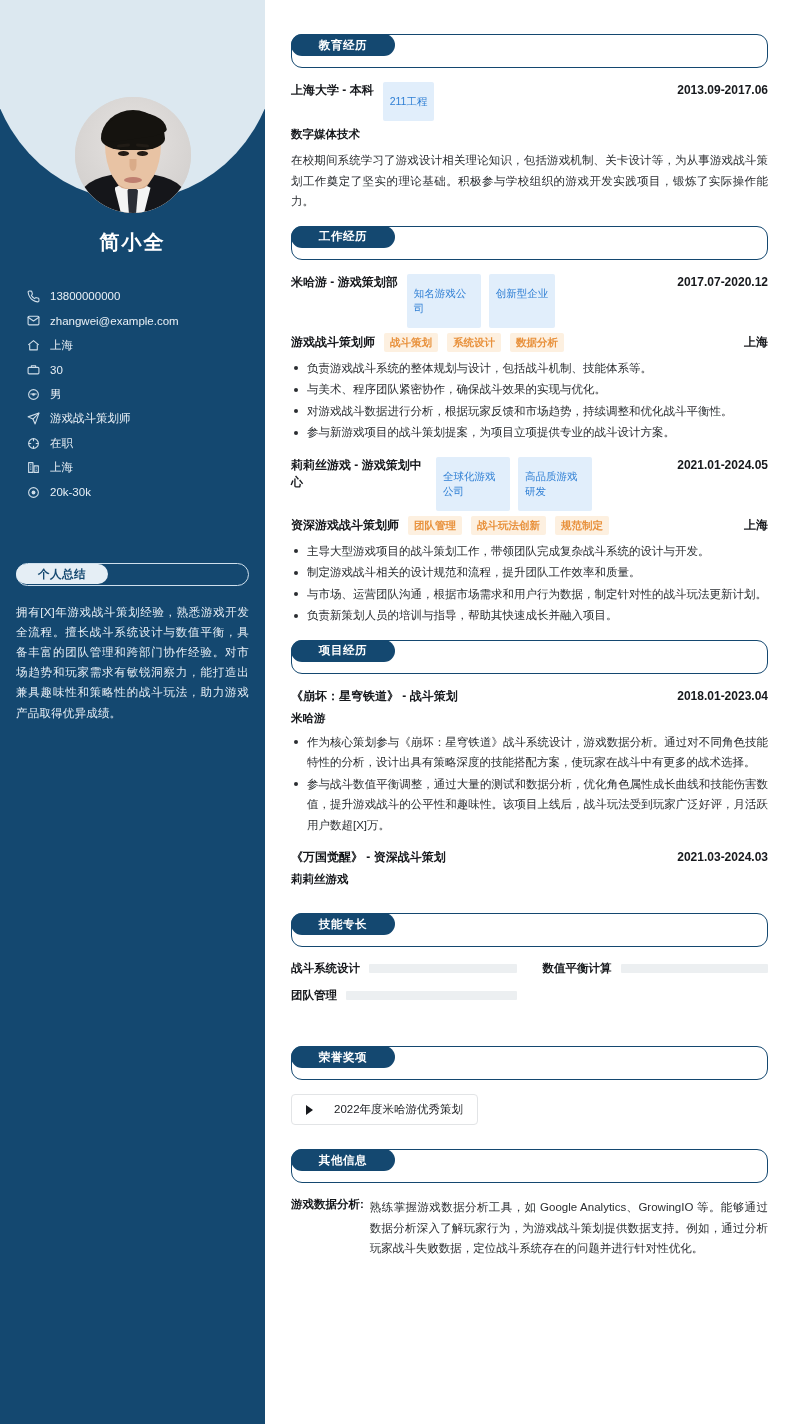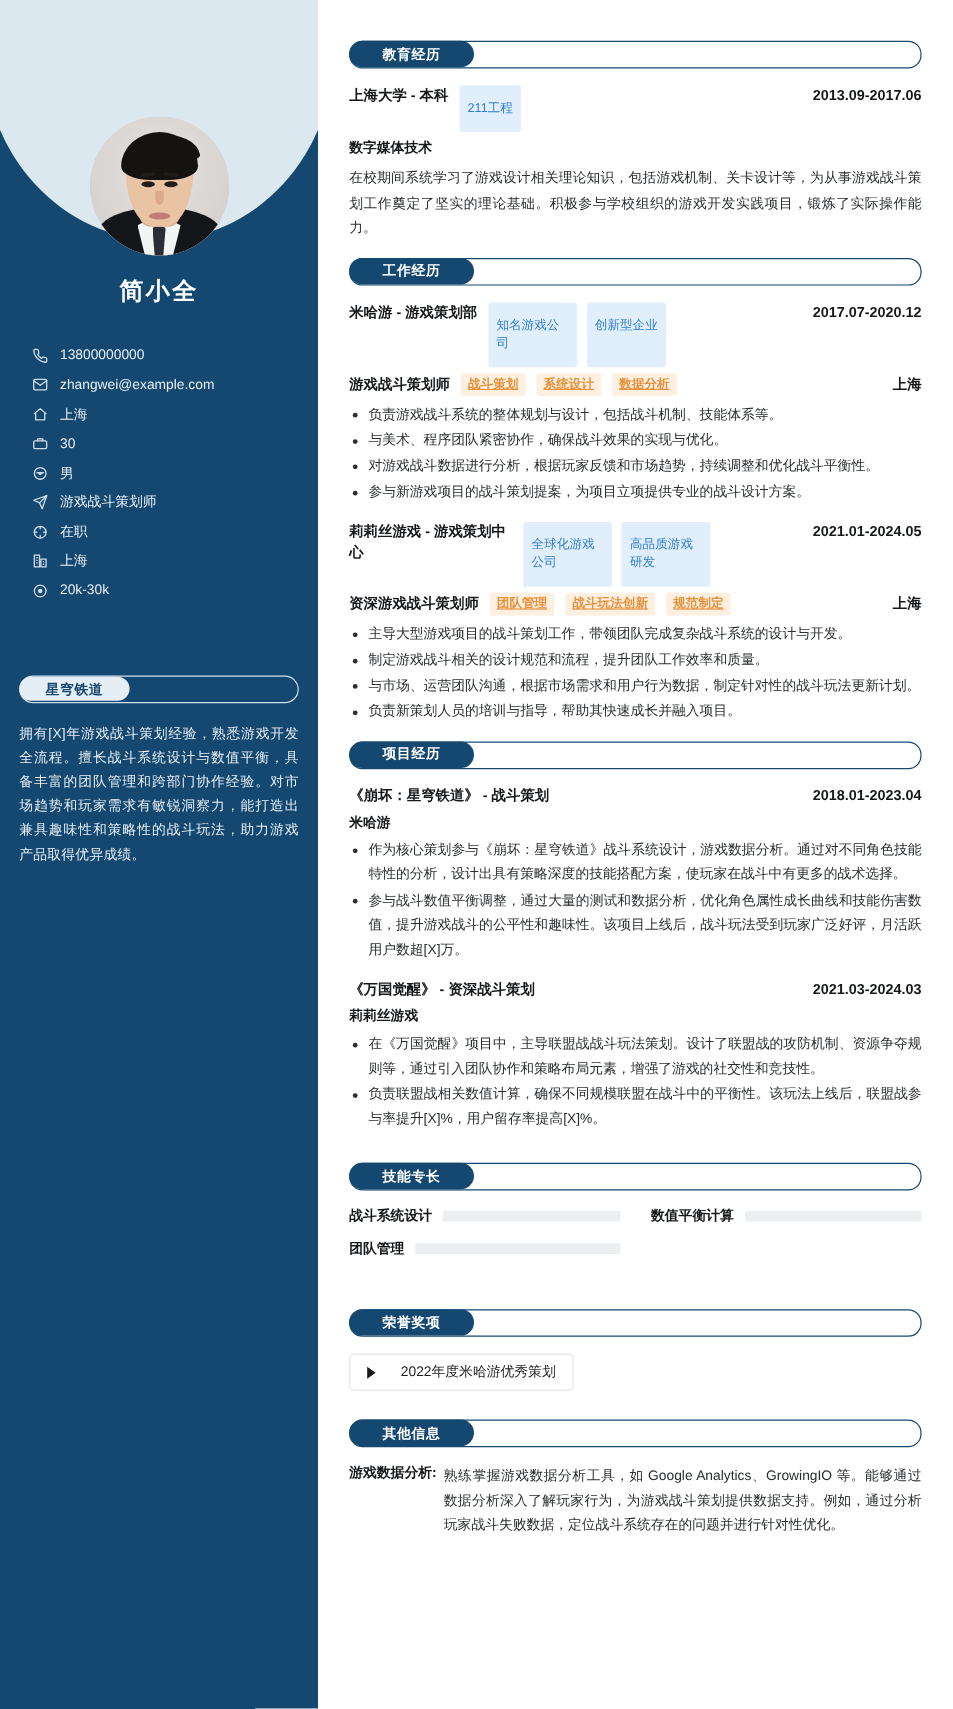--- a/index.html
+++ b/index.html
@@ -159,21 +159,21 @@
   
   .main {
     flex: 1;
     padding: 34px 26px 0 26px;
     background: #ffffff;
     color: #1b1b1b;
   }
   .section { margin-bottom: 8px; }
   .sec-head {
     position: relative;
-    height: 23px;
+    height: 34px;
     border: 1.4px solid #144870;
     border-radius: 11px;
     margin-bottom: 14px;
   }
   .sec-head-pill {
     position: absolute;
     left: -1px; top: -1px;
     height: 22px;
     padding: 0 26px;
     background: #144870;
@@ -234,21 +234,20 @@
   }
   .tag-orange {
     background: #fdf0e0;
     color: #e8913c;
     font-size: 10.5px;
     font-weight: bold;
     padding: 2px 6px;
     line-height: 15px;
     border-radius: 2px;
     white-space: nowrap;
-    text-decoration: underline;
   }
   .entry-loc {
     margin-left: auto;
     font-size: 12px;
     font-weight: bold;
     color: #16181c;
     white-space: nowrap;
   }
   .entry-sub {
     font-size: 11.5px;
@@ -463,21 +462,21 @@
               <circle cx="12" cy="12" r="3.5" fill="#dbe7f1" stroke="none"></circle>
             </svg>
         </span>
         <span>20k-30k</span>
       </div>
 
     </div>
 
     <div class="summary-block">
       <div class="pill-sb">
-        <div class="pill-sb-inner">星穹铁道</div>
+        <div class="pill-sb-inner">个人总结</div>
       </div>
       <div class="summary-text">拥有[X]年游戏战斗策划经验，熟悉游戏开发全流程。擅长战斗系统设计与数值平衡，具备丰富的团队管理和跨部门协作经验。对市场趋势和玩家需求有敏锐洞察力，能打造出兼具趣味性和策略性的战斗玩法，助力游戏产品取得优异成绩。</div>
     </div>
   </aside>
 
   <main class="main">
 
     <section class="section">
       <div class="sec-head">
         <div class="sec-head-pill">教育经历</div>
@@ -565,24 +564,20 @@
           <li>参与战斗数值平衡调整，通过大量的测试和数据分析，优化角色属性成长曲线和技能伤害数值，提升游戏战斗的公平性和趣味性。该项目上线后，战斗玩法受到玩家广泛好评，月活跃用户数超[X]万。</li>
         </ul>
       </div>
 
       <div class="entry">
         <div class="entry-row1">
           <div class="entry-org wide">《万国觉醒》 - 资深战斗策划</div>
           <div class="entry-date">2021.03-2024.03</div>
         </div>
         <div class="entry-sub">莉莉丝游戏</div>
-        <ul class="bullets">
-          <li>在《万国觉醒》项目中，主导联盟战战斗玩法策划。设计了联盟战的攻防机制、资源争夺规则等，通过引入团队协作和策略布局元素，增强了游戏的社交性和竞技性。</li>
-          <li>负责联盟战相关数值计算，确保不同规模联盟在战斗中的平衡性。该玩法上线后，联盟战参与率提升[X]%，用户留存率提高[X]%。</li>
-        </ul>
       </div>
     </section>
 
     <section class="section" style="margin-top:26px;">
       <div class="sec-head">
         <div class="sec-head-pill">技能专长</div>
       </div>
       <div class="skills-grid">
         <div class="skill">
           <span class="skill-name">战斗系统设计</span>

